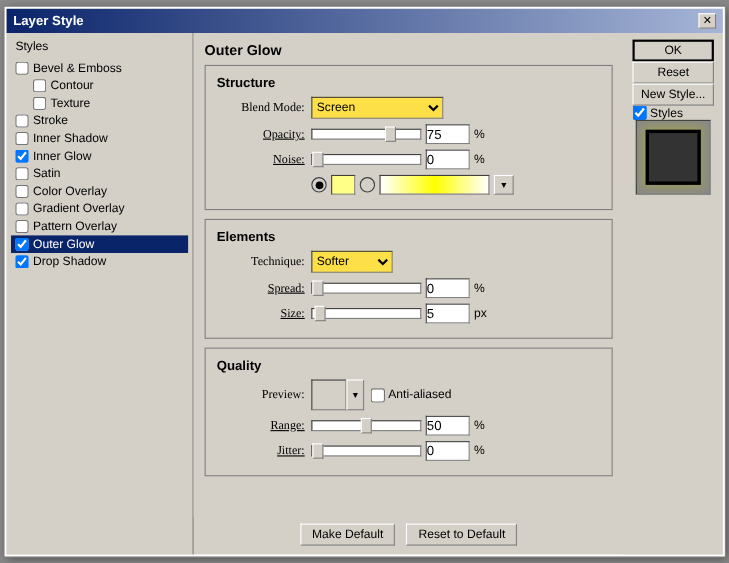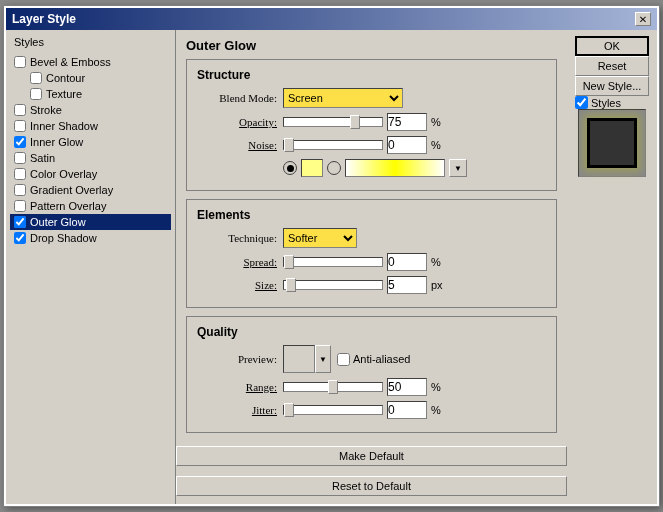--- a/index.html
+++ b/index.html
@@ -309,21 +309,20 @@
       display: flex;
       align-items: center;
       gap: 3px;
       font-size: 11px;
     }
     .bottom-buttons {
       display: flex;
       justify-content: center;
       gap: 10px;
       padding: 6px 0 8px;
-      flex-direction: column;
     }
     .bottom-btn {
       background: #d4d0c8;
       border: 1px solid #808080;
       border-top-color: #fff;
       border-left-color: #fff;
       font-size: 11px;
       padding: 3px 10px;
       cursor: pointer;
       color: #000;

